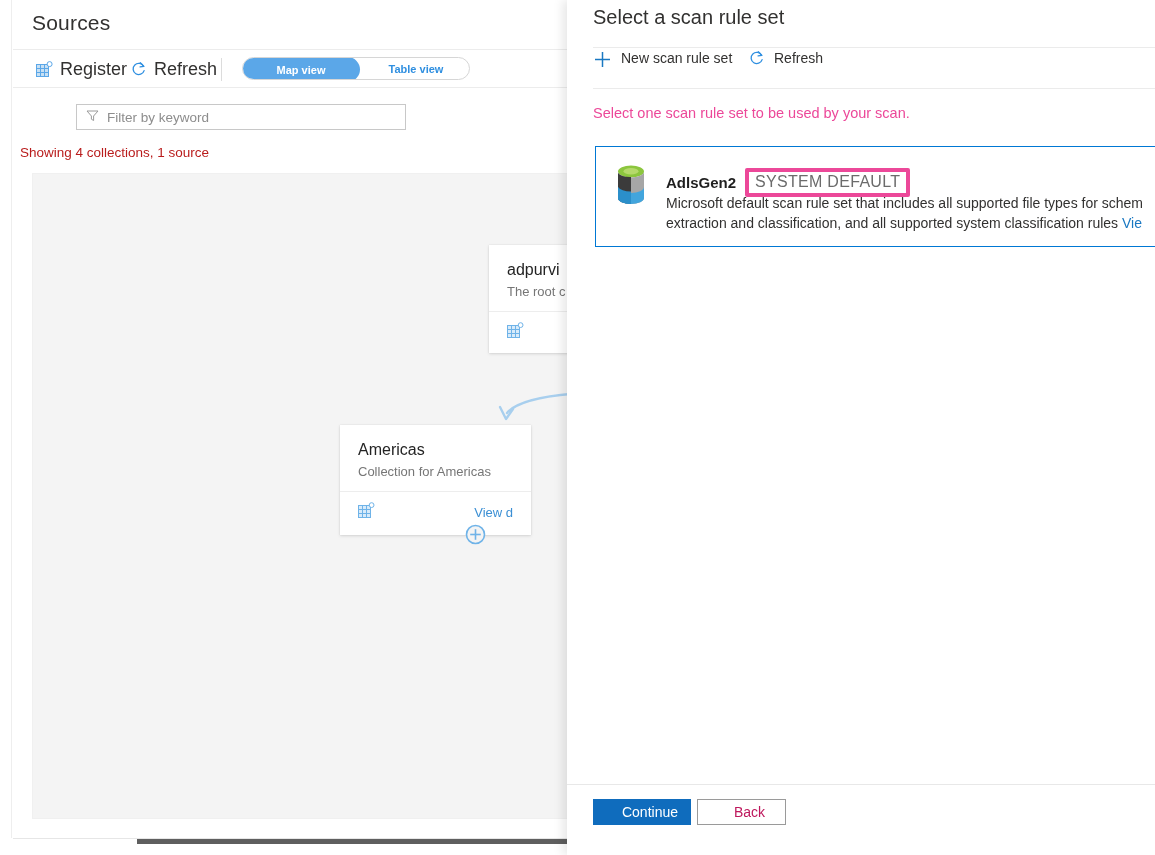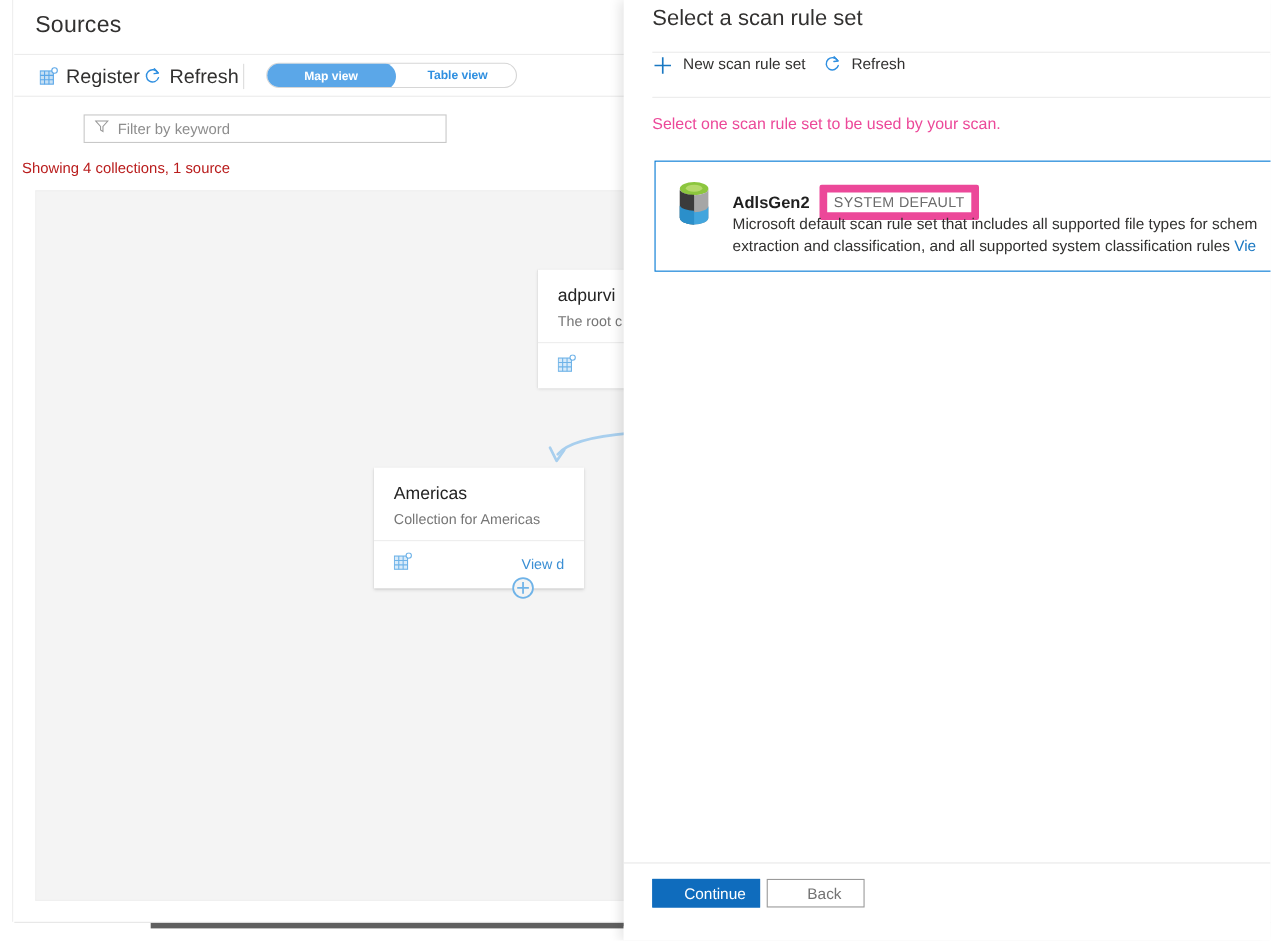--- a/index.html
+++ b/index.html
@@ -153,43 +153,43 @@
   }
   .rule-icon-wrap {
     position: absolute; left: 17px; top: 17px; width: 36px; height: 42px;
   }
   .rule-name-row {
     position: absolute; left: 70px; top: 21px;
     display: flex; align-items: center; gap: 9px;
   }
   .rule-name { font-size: 15px; font-weight: 700; color: #1f1f1f; }
   .rule-badge {
-    font-size: 13px; color: #6b6b6b; letter-spacing: .3px;
-    border: 7px solid #ec4899; border-radius: 2px;
+    font-size: 16px; color: #6b6b6b; letter-spacing: .3px;
+    border: 4px solid #ec4899; border-radius: 2px;
     padding: 1px 6px 2px 6px; white-space: nowrap;
   }
   .rule-desc {
     position: absolute; left: 70px; top: 46px; width: 540px;
     font-size: 14px; color: #323130; line-height: 20px;
   }
   .rule-desc .rd-link { color: #1a78c2; }
 
   .panel-footdiv {
     position: absolute; left: 0; top: 784px; width: 588px; height: 1px; background:#e8e8e8;
   }
   .btn {
     position: absolute; top: 799px; height: 26px;
     font-size: 14px; display:flex; align-items:center; justify-content:center;
     cursor: pointer; user-select:none;padding-left:16px;
   }
   .btn-primary {
     left: 26px; width: 98px; background: #0f6cbd; color: #ffffff; border: 1px solid #0f6cbd;
   }
   .btn-secondary {
-    left: 130px; width: 89px; background: #ffffff; color: #737373; border: 1px solid #9a9a9a;
+    left: 130px; width: 89px; background: #ffffff; color: #be185d; border: 1px solid #9a9a9a;
   }
   .panel-bottom-edge {
     position: absolute; left: 0; top: 842px; width: 588px; height: 13px; background:#ffffff;
   }
 </style>
 </head>
 <body>
 
 <div id="root">
 

